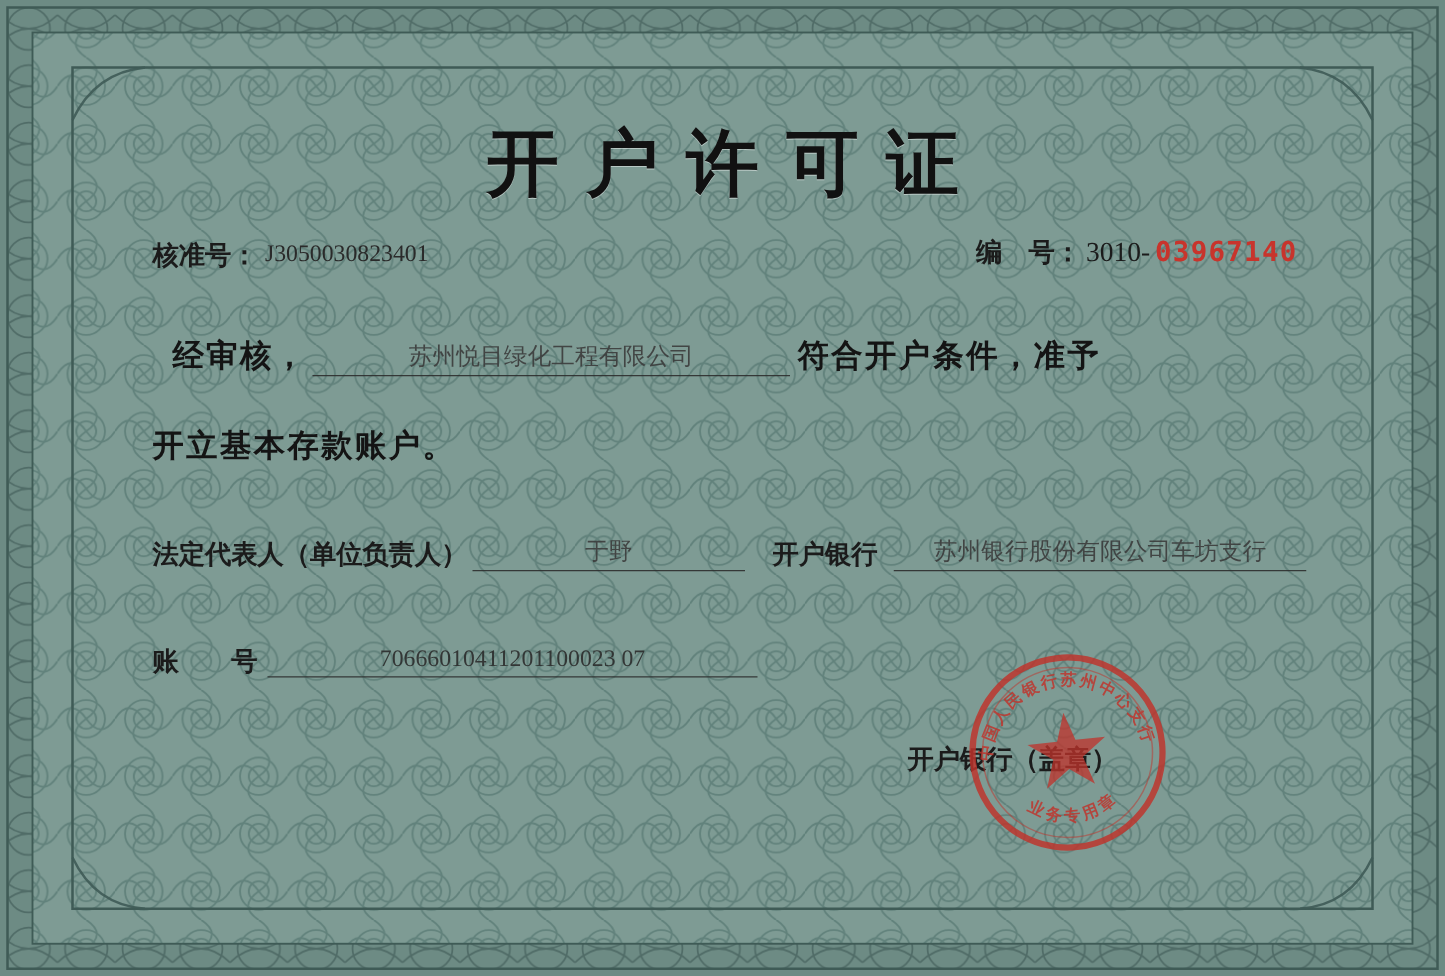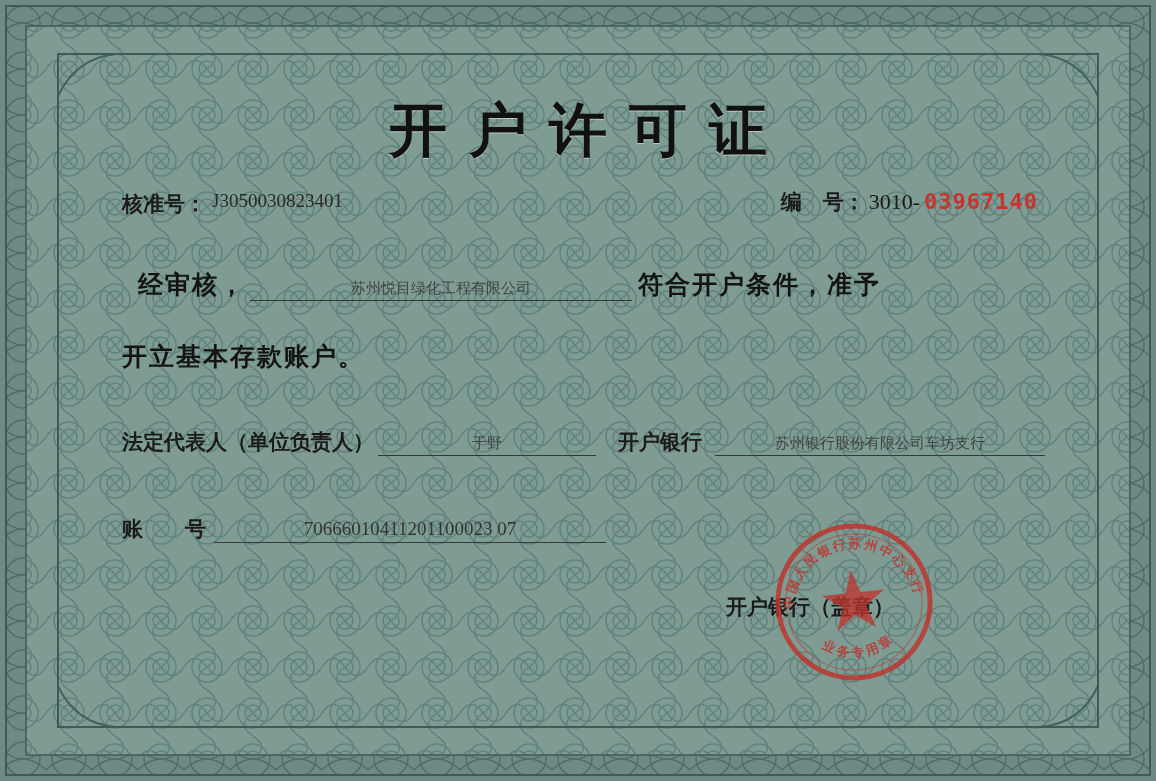--- a/index.html
+++ b/index.html
@@ -107,37 +107,37 @@
     letter-spacing: 2px;
     color: #141414;
   }
   .val {
     font-family: "Liberation Serif", serif;
     font-size: 19px;
     color: #2a2a2a;
   }
   .val-cn {
     font-family: "DejaVu Sans", sans-serif;
-    font-size: 15px;
+    font-size: 19px;
     color: #3a3a3a;
     opacity: 0.86;
   }
   .underline {
     border-bottom: 1.6px solid #2b2b2b;
     display: inline-block;
     text-align: center;
     vertical-align: bottom;
     padding-bottom: 2px;
   }
   #row-approval {
     position: absolute;
     top: 190px;
     left: 122px;
     display: flex;
-    align-items: flex-start;
+    align-items: center;
     gap: 6px;
   }
   #row-serial {
     position: absolute;
     top: 188px;
     right: 118px;
     display: flex;
     align-items: baseline;
     gap: 4px;
   }
@@ -172,21 +172,21 @@
     left: 122px;
     right: 110px;
     display: flex;
     align-items: flex-end;
   }
   #row-account {
     position: absolute;
     top: 515px;
     left: 122px;
     display: flex;
-    align-items: flex-end;
+    align-items: center;
   }
   #row-issuer {
     position: absolute;
     top: 593px;
     left: 726px;
     display: flex;
     align-items: flex-end;
   }
   #row-date {
     position: absolute;

